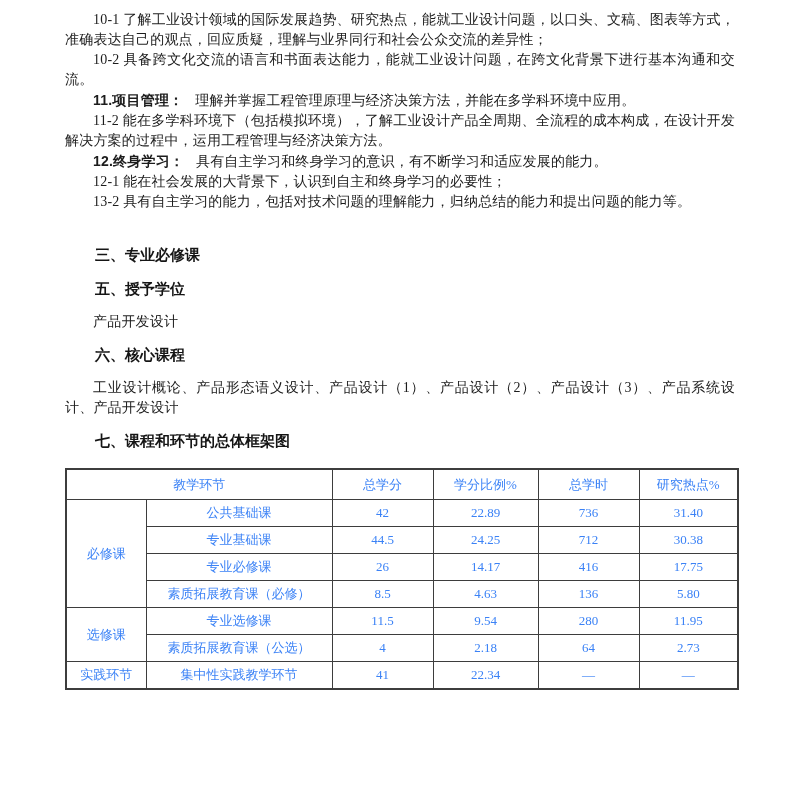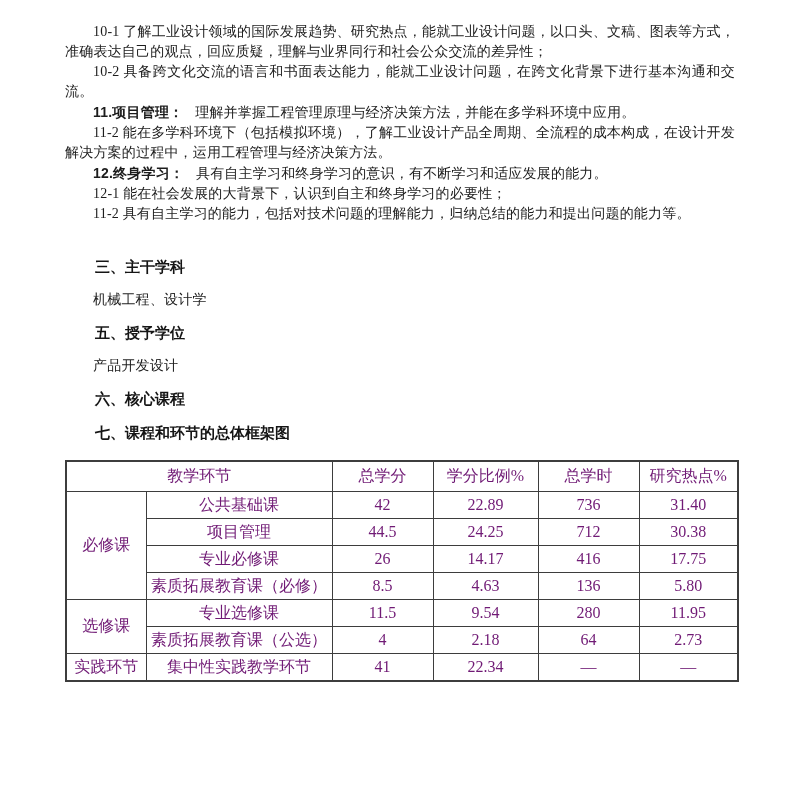--- a/index.html
+++ b/index.html
@@ -15,21 +15,21 @@
     color: #1c1c1c;
   }
   .page {
     width: 799px;
     height: 808px;
     background: #ffffff;
     box-sizing: border-box;
   }
   .content {
     box-sizing: content-box;
-    padding: 22px 64px 0 65px;
+    padding: 10px 64px 0 65px;
     width: 670px;
   }
   p.body-p {
     margin: 0;
     font-size: 14px;
     line-height: 20px;
     text-align: justify;
     text-indent: 2em;
     letter-spacing: 0.2px;
   }
@@ -48,23 +48,23 @@
     text-indent: 2em;
     color: #151515;
   }
   h2.heading.first {
     margin-top: 32px;
   }
   table.framework {
     border-collapse: collapse;
     margin-top: 16px;
     width: 672px;
-    font-size: 16px;
+    font-size: 13px;
     table-layout: fixed;
-    color: #701a75;
+    color: #3b82f6;
   }
   table.framework th,
   table.framework td {
     border: 1px solid #3d3d3d;
     text-align: center;
     vertical-align: middle;
     padding: 0;
     height: 26px;
     font-weight: normal;
     font-family: "Liberation Serif", "DejaVu Serif", serif;
@@ -83,30 +83,30 @@
 
 <div class="page">
   <div class="content">
 
     <p class="body-p">10-1 了解工业设计领域的国际发展趋势、研究热点，能就工业设计问题，以口头、文稿、图表等方式，准确表达自己的观点，回应质疑，理解与业界同行和社会公众交流的差异性；</p>
     <p class="body-p">10-2 具备跨文化交流的语言和书面表达能力，能就工业设计问题，在跨文化背景下进行基本沟通和交流。</p>
     <p class="body-p"><b class="lead">11.项目管理：</b><span>理解并掌握工程管理原理与经济决策方法，并能在多学科环境中应用。</span></p>
     <p class="body-p">11-2 能在多学科环境下（包括模拟环境），了解工业设计产品全周期、全流程的成本构成，在设计开发解决方案的过程中，运用工程管理与经济决策方法。</p>
     <p class="body-p"><b class="lead">12.终身学习：</b><span>具有自主学习和终身学习的意识，有不断学习和适应发展的能力。</span></p>
     <p class="body-p">12-1 能在社会发展的大背景下，认识到自主和终身学习的必要性；</p>
-    <p class="body-p">11-2 具有自主学习的能力，包括对技术问题的理解能力，归纳总结的能力和提出问题的能力等。</p>
+    <p class="body-p">13-2 具有自主学习的能力，包括对技术问题的理解能力，归纳总结的能力和提出问题的能力等。</p>
 
-    <h2 class="heading first">三、主干学科</h2>
-    <p class="body-p">机械工程、设计学</p>
+    <h2 class="heading first">三、专业必修课</h2>
 
 
     <h2 class="heading">五、授予学位</h2>
     <p class="body-p">产品开发设计</p>
 
     <h2 class="heading">六、核心课程</h2>
+    <p class="body-p">工业设计概论、产品形态语义设计、产品设计（1）、产品设计（2）、产品设计（3）、产品系统设计、产品开发设计</p>
 
     <h2 class="heading">七、课程和环节的总体框架图</h2>
 
     <table class="framework">
       <colgroup>
         <col style="width:80px">
         <col style="width:186px">
         <col style="width:101px">
         <col style="width:105px">
         <col style="width:101px">
@@ -123,21 +123,21 @@
 
         <tr>
           <td rowspan="4">必修课</td>
           <td>公共基础课</td>
           <td>42</td>
           <td>22.89</td>
           <td>736</td>
           <td>31.40</td>
         </tr>
         <tr>
-          <td>项目管理</td>
+          <td>专业基础课</td>
           <td>44.5</td>
           <td>24.25</td>
           <td>712</td>
           <td>30.38</td>
         </tr>
         <tr>
           <td>专业必修课</td>
           <td>26</td>
           <td>14.17</td>
           <td>416</td>

